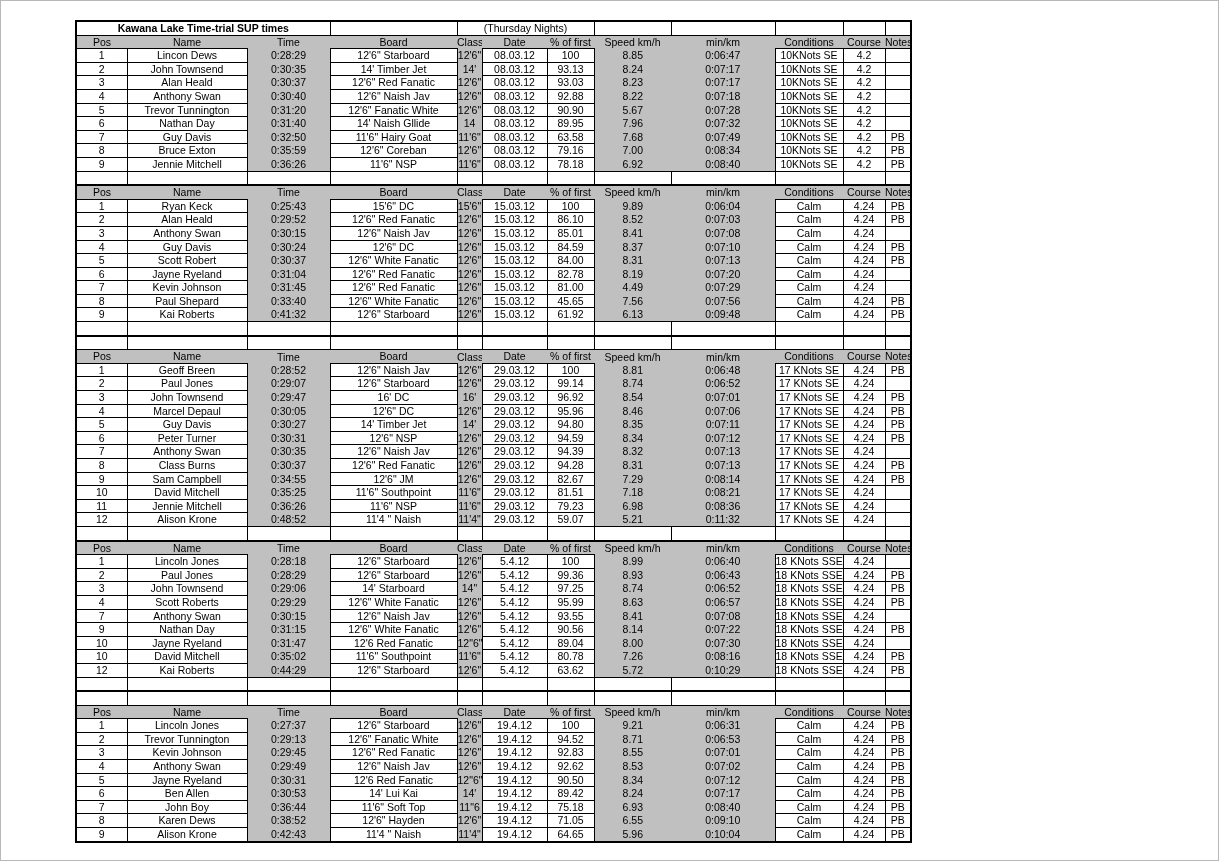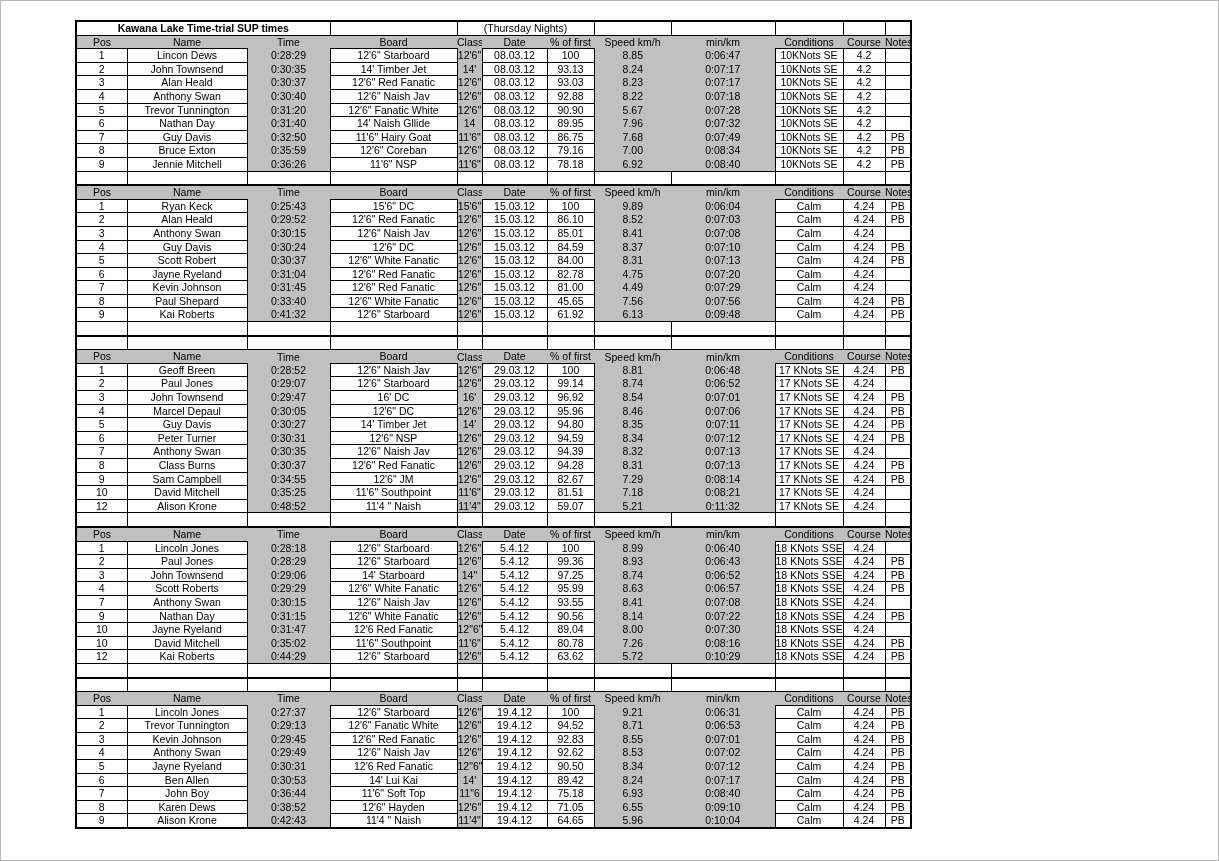--- a/index.html
+++ b/index.html
@@ -157,21 +157,21 @@
         <td class="w">4.2</td>
         <td class="w"></td>
       </tr>
       <tr class="data-row">
         <td class="w">7</td>
         <td class="w left">Guy Davis</td>
         <td class="g">0:32:50</td>
         <td class="w left">11'6" Hairy Goat</td>
         <td class="g">11'6"</td>
         <td class="w">08.03.12</td>
-        <td class="w">86.75</td>
+        <td class="w">63.58</td>
         <td class="g">7.68</td>
         <td class="g">0:07:49</td>
         <td class="w">10KNots SE</td>
         <td class="w">4.2</td>
         <td class="w">PB</td>
       </tr>
       <tr class="data-row">
         <td class="w">8</td>
         <td class="w left">Bruce Exton</td>
         <td class="g">0:35:59</td>
@@ -298,21 +298,21 @@
         <td class="w">PB</td>
       </tr>
       <tr class="data-row">
         <td class="w">6</td>
         <td class="w left">Jayne Ryeland</td>
         <td class="g">0:31:04</td>
         <td class="w left">12'6" Red Fanatic</td>
         <td class="g">12'6"</td>
         <td class="w">15.03.12</td>
         <td class="w">82.78</td>
-        <td class="g">4.75</td>
+        <td class="g">8.19</td>
         <td class="g">0:07:20</td>
         <td class="w">Calm</td>
         <td class="w">4.24</td>
         <td class="w"></td>
       </tr>
       <tr class="data-row">
         <td class="w">7</td>
         <td class="w left">Kevin Johnson</td>
         <td class="g">0:31:45</td>
         <td class="w left">12'6" Red Fanatic</td>
@@ -529,20 +529,34 @@
         <td class="g">11'6"</td>
         <td class="w">29.03.12</td>
         <td class="w">81.51</td>
         <td class="g">7.18</td>
         <td class="g">0:08:21</td>
         <td class="w">17 KNots SE</td>
         <td class="w">4.24</td>
         <td class="w"></td>
       </tr>
       <tr class="data-row">
+        <td class="w">11</td>
+        <td class="w left">Jennie Mitchell</td>
+        <td class="g">0:36:26</td>
+        <td class="w left">11'6" NSP</td>
+        <td class="g">11'6"</td>
+        <td class="w">29.03.12</td>
+        <td class="w">79.23</td>
+        <td class="g">6.98</td>
+        <td class="g">0:08:36</td>
+        <td class="w">17 KNots SE</td>
+        <td class="w">4.24</td>
+        <td class="w"></td>
+      </tr>
+      <tr class="data-row">
         <td class="w">12</td>
         <td class="w left">Alison Krone</td>
         <td class="g">0:48:52</td>
         <td class="w left">11'4 " Naish</td>
         <td class="g">11'4"</td>
         <td class="w">29.03.12</td>
         <td class="w">59.07</td>
         <td class="g">5.21</td>
         <td class="g">0:11:32</td>
         <td class="w">17 KNots SE</td>

